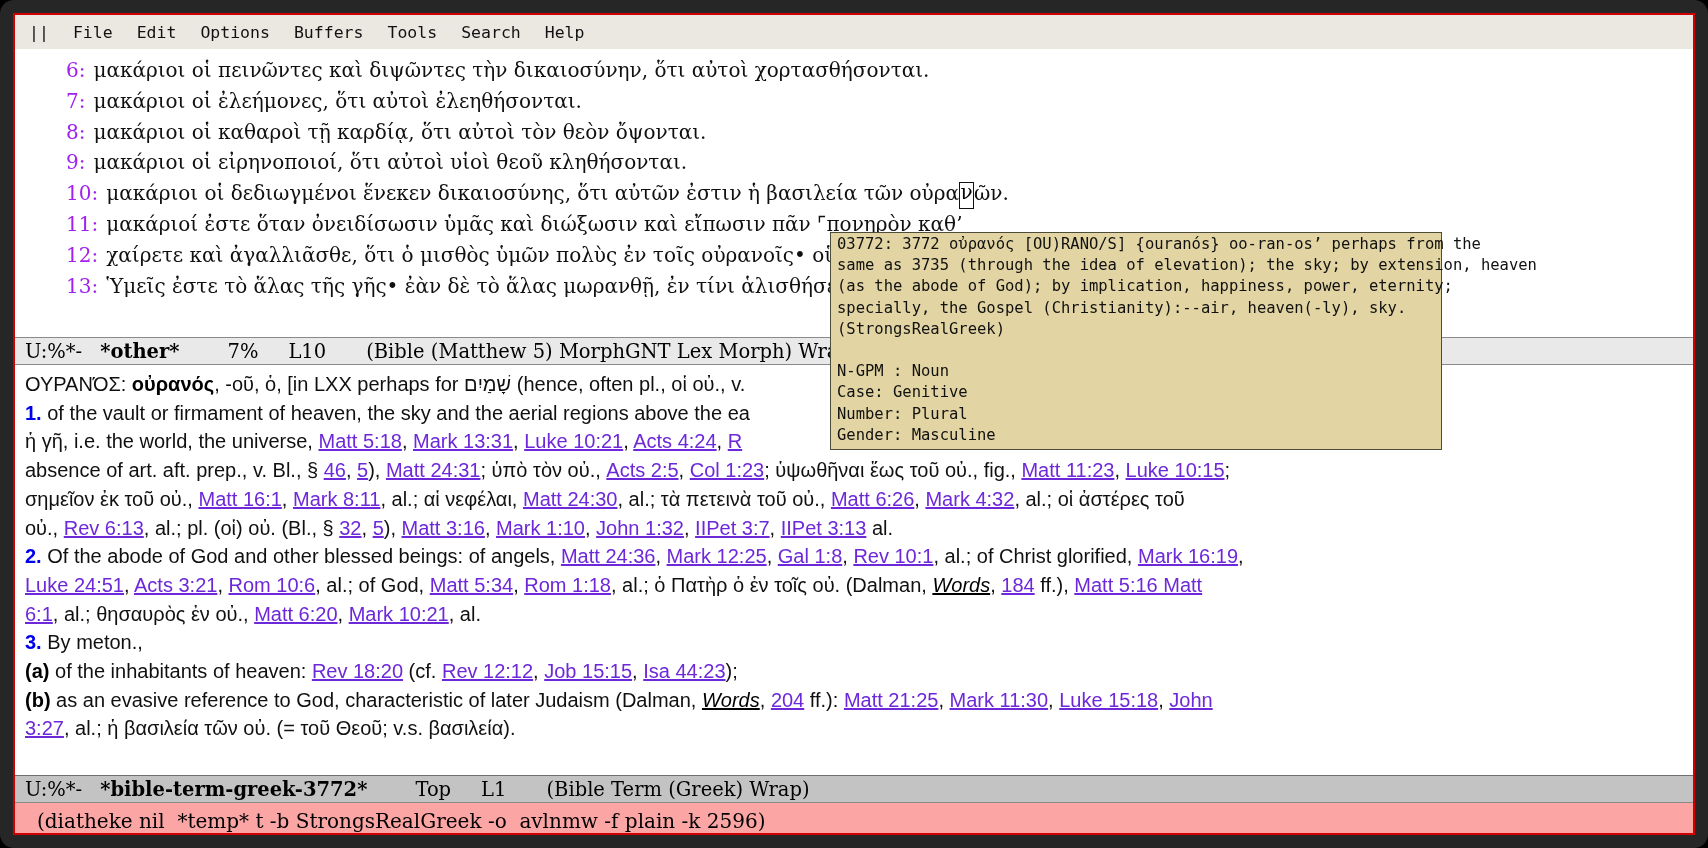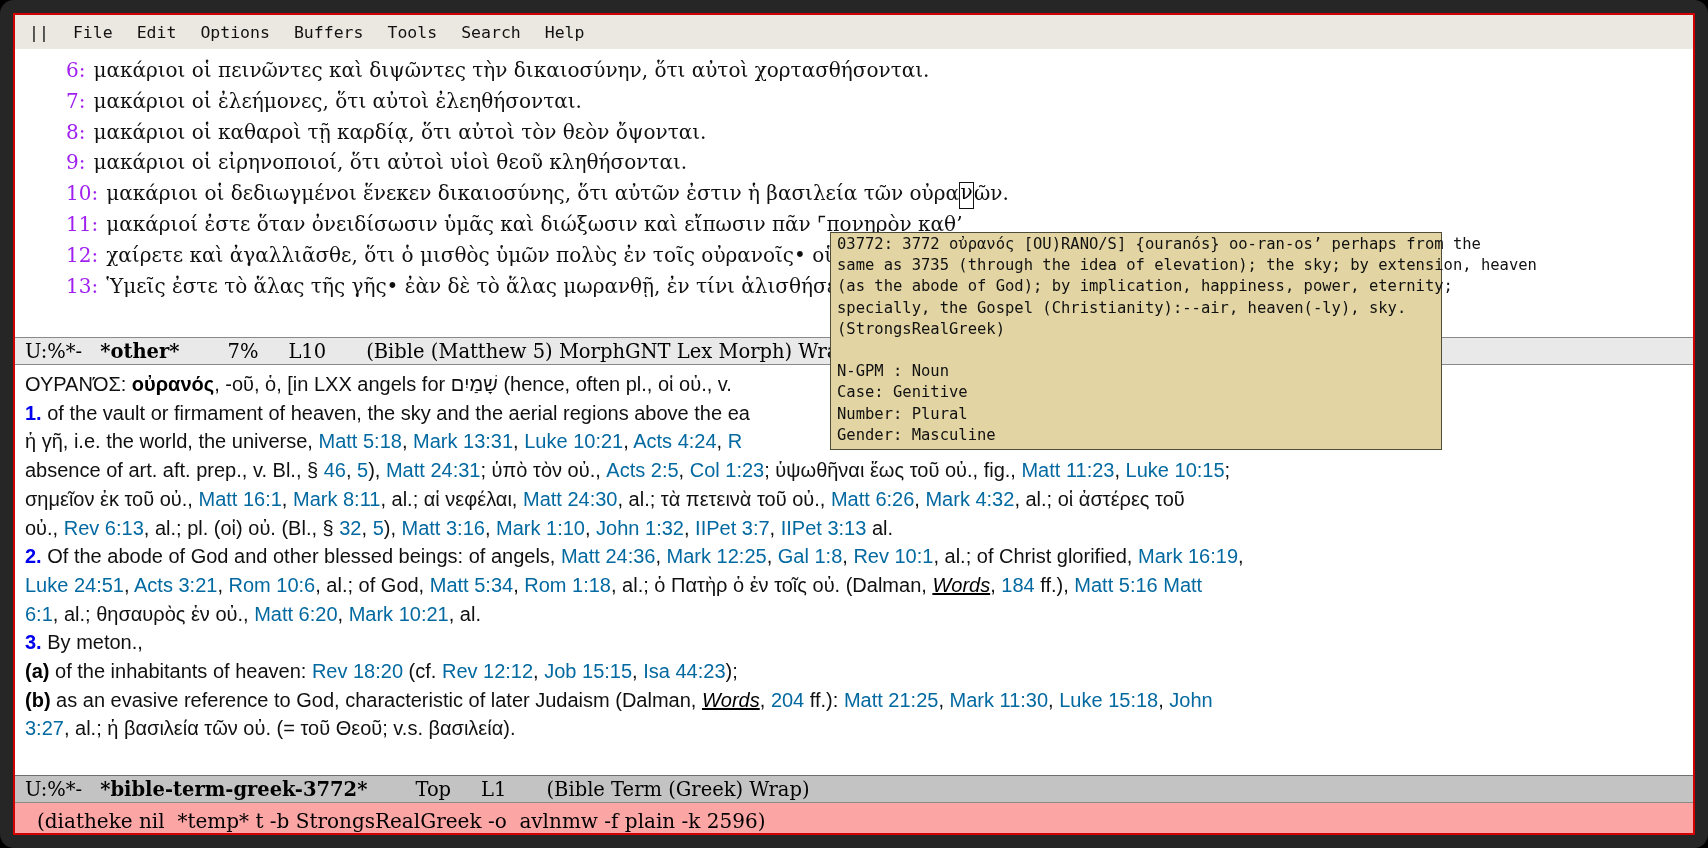--- a/index.html
+++ b/index.html
@@ -19,21 +19,21 @@
   .ml1{background:#e9e9e9;}
   .ml2{background:#c3c3c3;border-top-color:#6f6f6f;}
   .ml-flags{margin-right:18px;}
   .ml-name{font-weight:bold;margin-right:48px;}
   .ml-pct{margin-right:30px;}
   .ml-line{margin-right:40px;}
   
   .buffer2{flex:1 1 auto;background:#fff;padding:5px 0 0 10px;font-family:"Liberation Sans",sans-serif;font-size:20px;line-height:28.7px;overflow:hidden;}
   .lex-line{white-space:nowrap;}
   .seg-p{color:#101010;}
-  .seg-link{color:#0369a1;cursor:pointer;}
+  .seg-link{color:#6d28d9;cursor:pointer;text-decoration:underline;}
   .seg-bold{color:#000;font-weight:bold;}
   .seg-bluebold{color:#0000ee;font-weight:bold;}
   .seg-itund{color:#000000;font-style:italic;text-decoration:underline;}
   
   .echo{flex:0 0 30px;background:#fca5a5;display:flex;align-items:flex-end;padding-left:22px;font-size:20px;color:#000;}
   .echo span{white-space:pre;}
   
   .tooltip{position:absolute;left:815px;top:217px;width:612px;box-sizing:border-box;background:#e2d5a3;border:1px solid #4d4d3a;padding:1px 7px 3px 6px;font-family:"DejaVu Sans Mono",monospace;font-size:15.5px;line-height:21.2px;color:#111;z-index:10;}
   .tt-line{white-space:pre;}
 </style>
@@ -68,21 +68,21 @@
 
     <div class="modeline ml1">
       <span class="ml-flags">U:%*-</span>
       <span class="ml-name">*other*</span>
       <span class="ml-pct">7%</span>
       <span class="ml-line">L10</span>
       <span>(Bible (Matthew 5) MorphGNT Lex Morph) Wrap)</span>
     </div>
 
     <div class="buffer2" id="lexicon">
-        <div class="lex-line"><span class="seg-p">ΟΥΡΑΝΌΣ: </span><span class="seg-bold">οὐρανός</span><span class="seg-p">, -οῦ, ὁ, [in LXX angels for </span><span class="seg-p">שָׁמַיִם</span><span class="seg-p"> (hence, often pl., οἱ οὐ., v.</span></div>
+        <div class="lex-line"><span class="seg-p">ΟΥΡΑΝΌΣ: </span><span class="seg-bold">οὐρανός</span><span class="seg-p">, -οῦ, ὁ, [in LXX perhaps for </span><span class="seg-p">שָׁמַיִם</span><span class="seg-p"> (hence, often pl., οἱ οὐ., v.</span></div>
         <div class="lex-line"><span class="seg-bluebold">1.</span><span class="seg-p"> of the vault or firmament of heaven, the sky and the aerial regions above the ea</span></div>
         <div class="lex-line"><span class="seg-p">ἡ γῆ, i.e. the world, the universe, </span><span class="seg-link">Matt 5:18</span><span class="seg-p">, </span><span class="seg-link">Mark 13:31</span><span class="seg-p">, </span><span class="seg-link">Luke 10:21</span><span class="seg-p">, </span><span class="seg-link">Acts 4:24</span><span class="seg-p">, </span><span class="seg-link">R</span></div>
         <div class="lex-line"><span class="seg-p">absence of art. aft. prep., v. Bl., § </span><span class="seg-link">46</span><span class="seg-p">, </span><span class="seg-link">5</span><span class="seg-p">), </span><span class="seg-link">Matt 24:31</span><span class="seg-p">; ὑπὸ τὸν οὐ., </span><span class="seg-link">Acts 2:5</span><span class="seg-p">, </span><span class="seg-link">Col 1:23</span><span class="seg-p">; ὑψωθῆναι ἕως τοῦ οὐ., fig., </span><span class="seg-link">Matt 11:23</span><span class="seg-p">, </span><span class="seg-link">Luke 10:15</span><span class="seg-p">;</span></div>
         <div class="lex-line"><span class="seg-p">σημεῖον ἐκ τοῦ οὐ., </span><span class="seg-link">Matt 16:1</span><span class="seg-p">, </span><span class="seg-link">Mark 8:11</span><span class="seg-p">, al.; αἱ νεφέλαι, </span><span class="seg-link">Matt 24:30</span><span class="seg-p">, al.; τὰ πετεινὰ τοῦ οὐ., </span><span class="seg-link">Matt 6:26</span><span class="seg-p">, </span><span class="seg-link">Mark 4:32</span><span class="seg-p">, al.; οἱ ἀστέρες τοῦ</span></div>
         <div class="lex-line"><span class="seg-p">οὐ., </span><span class="seg-link">Rev 6:13</span><span class="seg-p">, al.; pl. (οἱ) οὐ. (Bl., § </span><span class="seg-link">32</span><span class="seg-p">, </span><span class="seg-link">5</span><span class="seg-p">), </span><span class="seg-link">Matt 3:16</span><span class="seg-p">, </span><span class="seg-link">Mark 1:10</span><span class="seg-p">, </span><span class="seg-link">John 1:32</span><span class="seg-p">, </span><span class="seg-link">IIPet 3:7</span><span class="seg-p">, </span><span class="seg-link">IIPet 3:13</span><span class="seg-p"> al.</span></div>
         <div class="lex-line"><span class="seg-bluebold">2.</span><span class="seg-p"> Of the abode of God and other blessed beings: of angels, </span><span class="seg-link">Matt 24:36</span><span class="seg-p">, </span><span class="seg-link">Mark 12:25</span><span class="seg-p">, </span><span class="seg-link">Gal 1:8</span><span class="seg-p">, </span><span class="seg-link">Rev 10:1</span><span class="seg-p">, al.; of Christ glorified, </span><span class="seg-link">Mark 16:19</span><span class="seg-p">,</span></div>
         <div class="lex-line"><span class="seg-link">Luke 24:51</span><span class="seg-p">, </span><span class="seg-link">Acts 3:21</span><span class="seg-p">, </span><span class="seg-link">Rom 10:6</span><span class="seg-p">, al.; of God, </span><span class="seg-link">Matt 5:34</span><span class="seg-p">, </span><span class="seg-link">Rom 1:18</span><span class="seg-p">, al.; ὁ Πατὴρ ὁ ἐν τοῖς οὐ. (Dalman, </span><span class="seg-itund">Words</span><span class="seg-p">, </span><span class="seg-link">184</span><span class="seg-p"> ff.), </span><span class="seg-link">Matt 5:16 Matt</span></div>
         <div class="lex-line"><span class="seg-link">6:1</span><span class="seg-p">, al.; θησαυρὸς ἐν οὐ., </span><span class="seg-link">Matt 6:20</span><span class="seg-p">, </span><span class="seg-link">Mark 10:21</span><span class="seg-p">, al.</span></div>
         <div class="lex-line"><span class="seg-bluebold">3.</span><span class="seg-p"> By meton.,</span></div>
         <div class="lex-line"><span class="seg-bold">(a)</span><span class="seg-p"> of the inhabitants of heaven: </span><span class="seg-link">Rev 18:20</span><span class="seg-p"> (cf. </span><span class="seg-link">Rev 12:12</span><span class="seg-p">, </span><span class="seg-link">Job 15:15</span><span class="seg-p">, </span><span class="seg-link">Isa 44:23</span><span class="seg-p">);</span></div>

